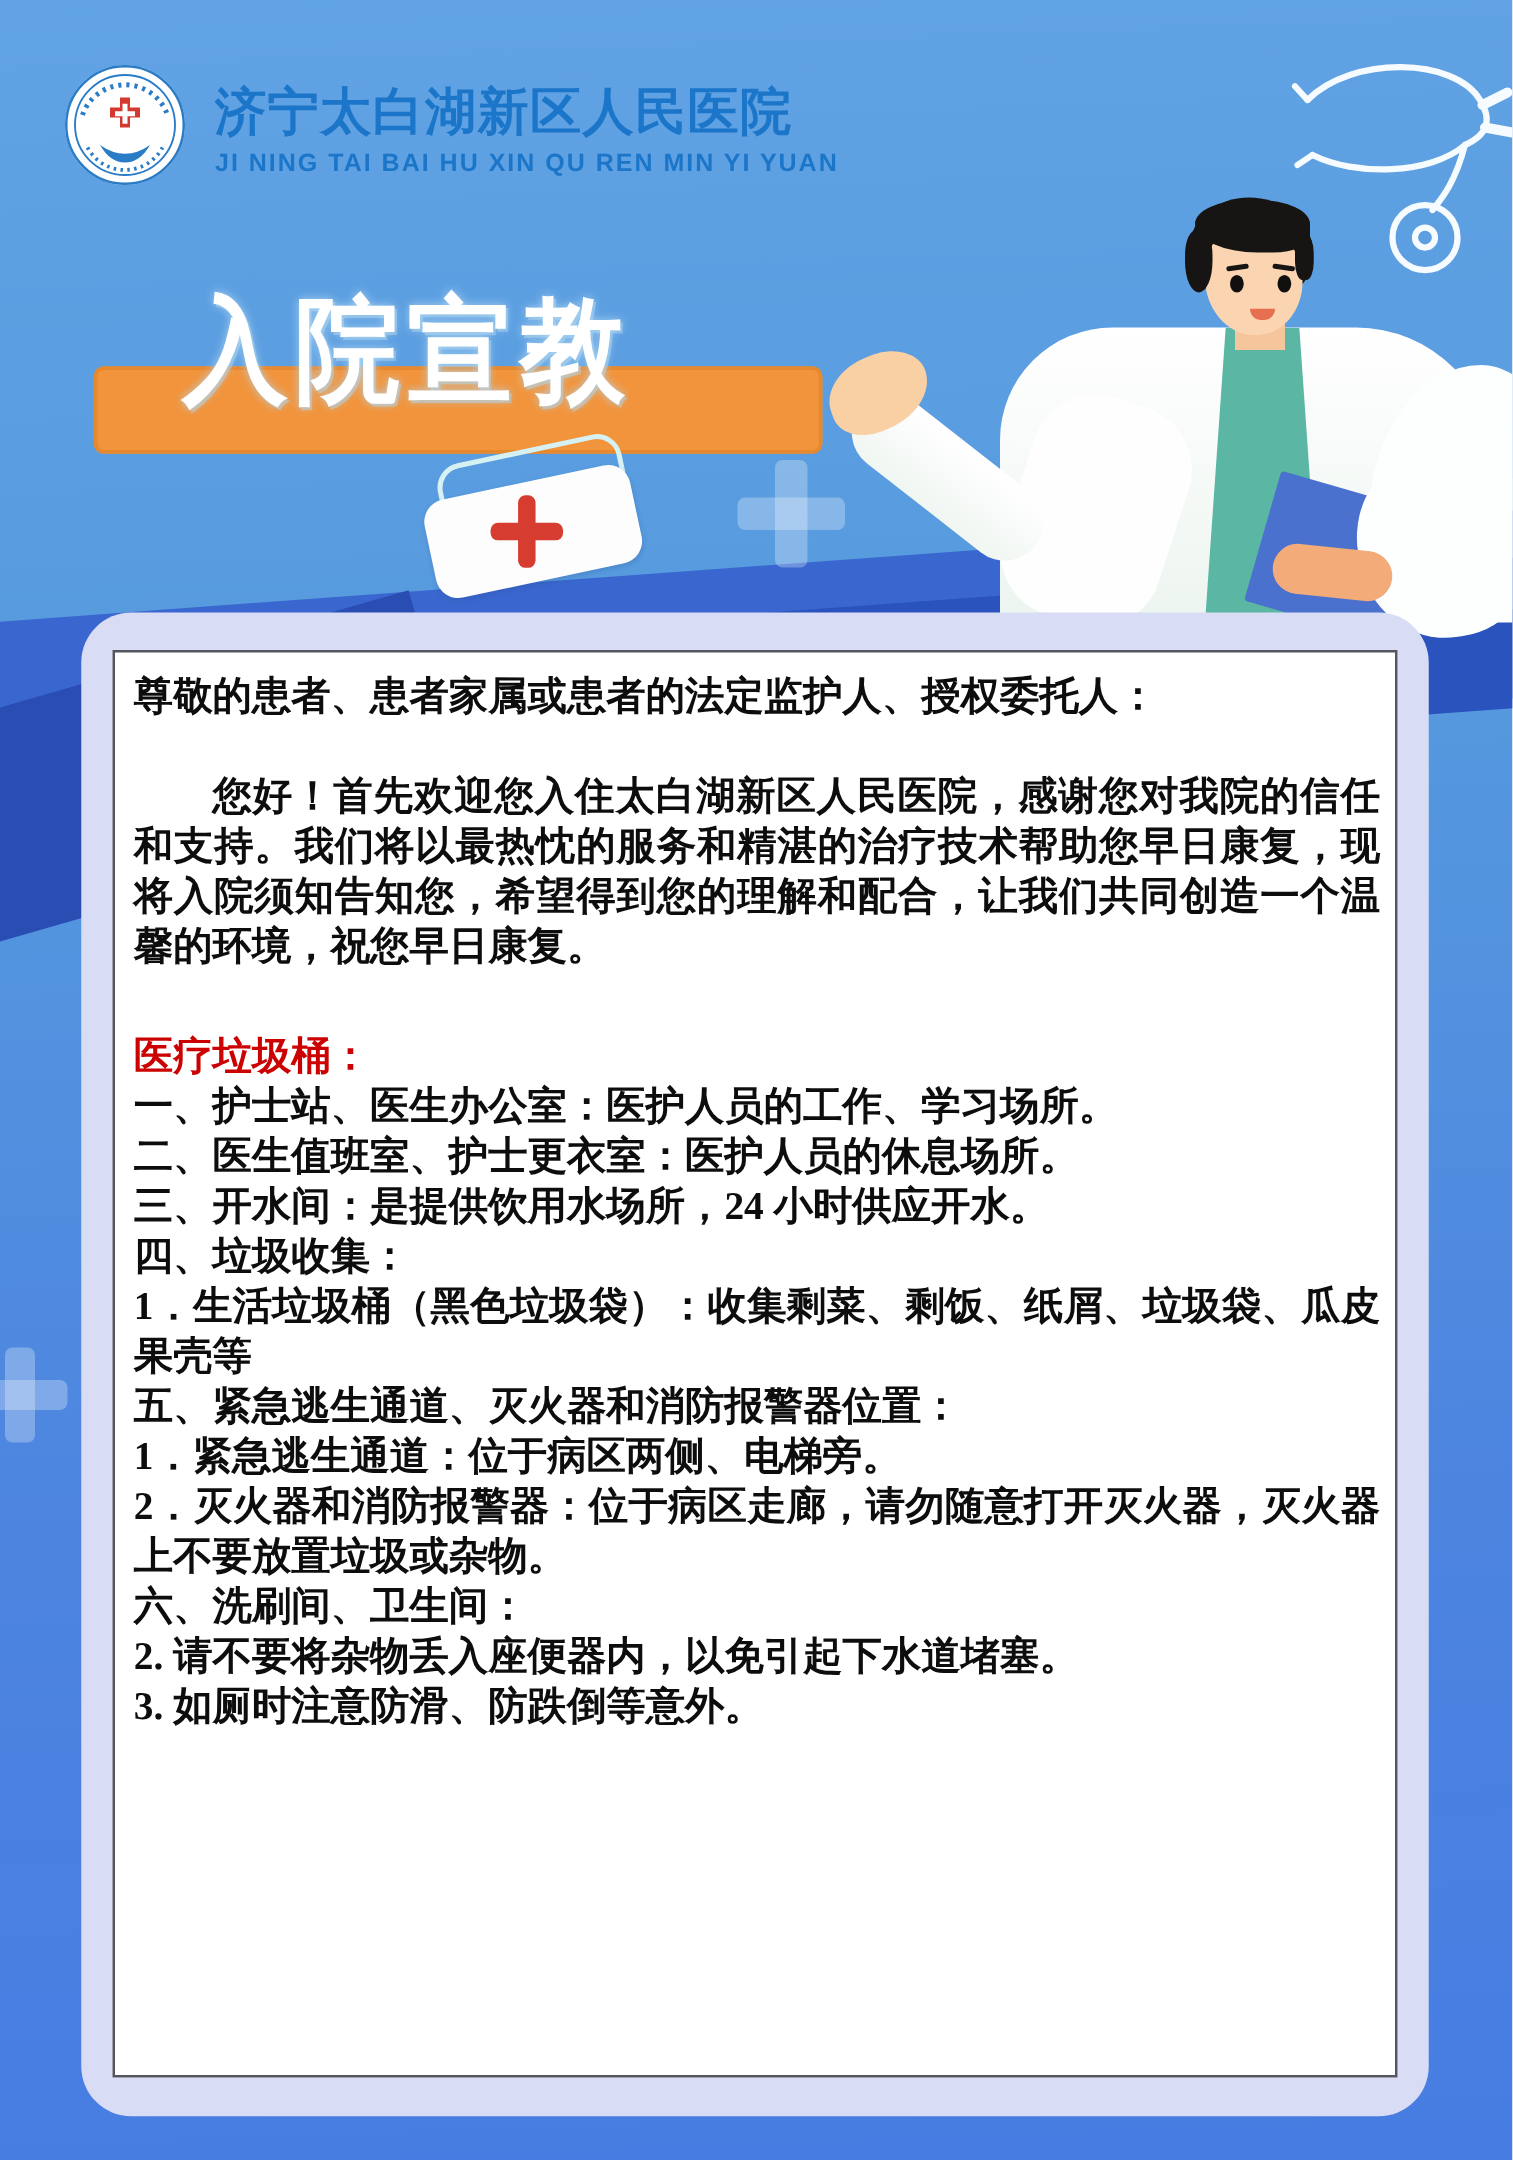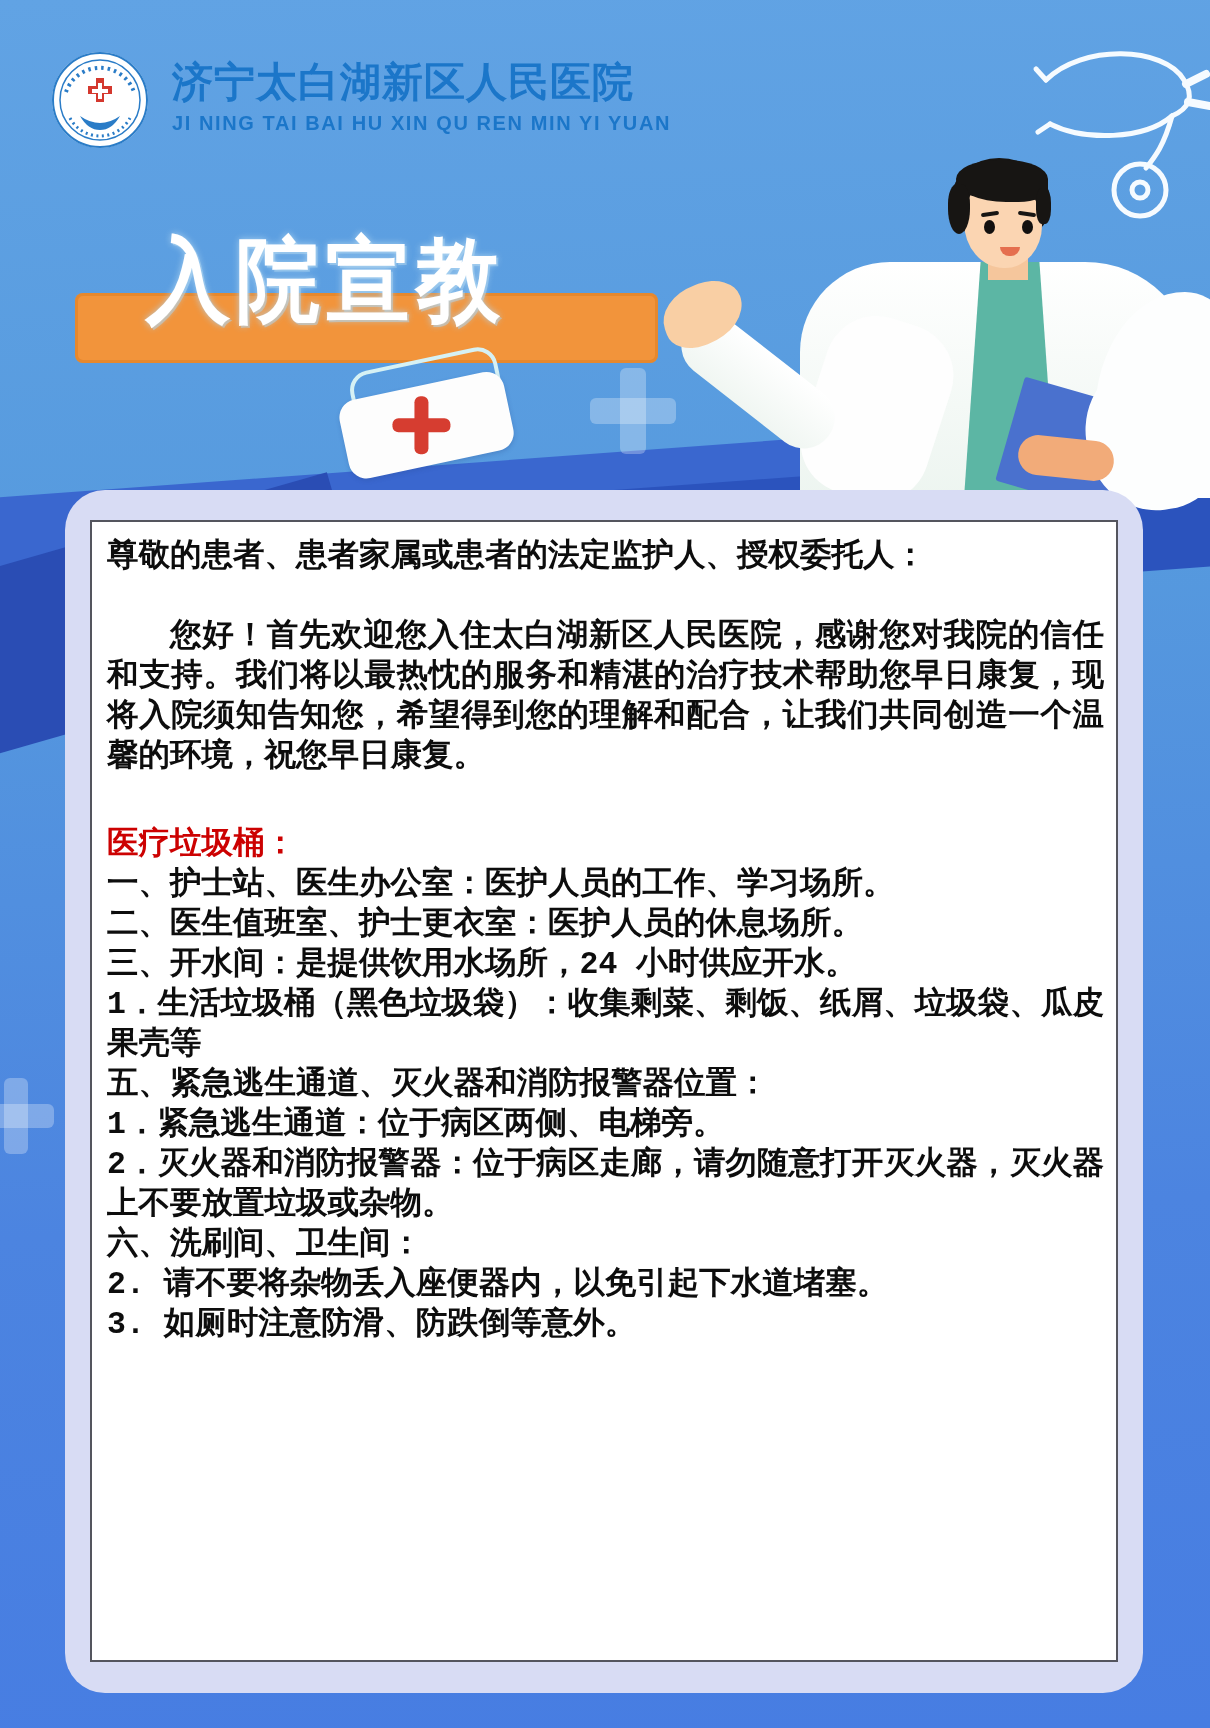--- a/index.html
+++ b/index.html
@@ -17,21 +17,21 @@
   .plus{position:absolute;z-index:2;}
   .plus::before,.plus::after{content:"";position:absolute;background:rgba(255,255,255,0.28);border-radius:6px;}
   .plus-a{left:590px;top:368px;width:86px;height:86px;}
   .plus-a::before{left:30px;top:0;width:26px;height:86px;}
   .plus-a::after{left:0;top:30px;width:86px;height:26px;}
   .plus-b{left:-22px;top:1078px;width:76px;height:76px;}
   .plus-b::before{left:26px;top:0;width:24px;height:76px;}
   .plus-b::after{left:0;top:26px;width:76px;height:24px;}
 
   
-  .header{position:absolute;left:50px;top:50px;z-index:3;display:flex;align-items:flex-start;}
+  .header{position:absolute;left:50px;top:50px;z-index:3;display:flex;align-items:center;}
   .logo{width:100px;height:100px;}
   .header-text{margin-left:22px;padding-top:10px;}
   .hospital-name{font-size:41px;font-weight:bold;color:#1b76c9;letter-spacing:1px;line-height:1.1;}
   .hospital-pinyin{margin-top:7px;font-size:20px;font-weight:bold;color:#1b76c9;letter-spacing:1.6px;}
 
   
   .stethoscope{position:absolute;left:1022px;top:28px;width:190px;height:200px;z-index:2;}
 
   
   .doctor{position:absolute;inset:0;z-index:2;}
@@ -70,21 +70,21 @@
   .nurse-cap{position:absolute;left:342px;top:362px;width:180px;height:120px;z-index:3;transform:rotate(-12deg);}
   .cap-outline{position:absolute;left:16px;top:-4px;width:142px;height:74px;border:4px solid #d6f1f4;border-radius:20px;}
   .cap-body{position:absolute;left:0;top:22px;width:168px;height:80px;background:#fdfdfd;border-radius:18px;box-shadow:0 2px 4px rgba(40,70,140,.25);}
   .cap-cross-v,.cap-cross-h{position:absolute;background:#d63d30;border-radius:6px;transform:rotate(12deg);}
   .cap-cross-v{left:72px;top:32px;width:14px;height:58px;}
   .cap-cross-h{left:50px;top:54px;width:58px;height:14px;}
 
   
   .card{position:absolute;left:65px;top:490px;width:1078px;height:1203px;z-index:5;background:#d8dcf4;border-radius:40px;}
   .card-inner{position:absolute;left:25px;top:30px;width:1028px;height:1142px;background:#ffffff;border:2px solid #54555e;box-sizing:border-box;padding:15px 12px 0 15px;overflow:hidden;}
-  .card-inner p{margin:0;font-family:Liberation Mono, monospace;font-weight:600;
+  .card-inner p{margin:0;font-family:Liberation Serif, serif;font-weight:600;
     font-size:31.5px;line-height:40px;color:#0d0d0d;text-align:justify;}
   .greeting{margin-bottom:40px !important;}
   .intro{text-indent:2em;margin-bottom:48px !important;}
   .section-title{color:#cc0101 !important;}
 </style>
 </head>
 <body>
 
 <div class="page">
 
@@ -160,20 +160,21 @@
   </div>
 
   <div class="card">
     <div class="card-inner">
       <p class="greeting">尊敬的患者、患者家属或患者的法定监护人、授权委托人：</p>
       <p class="intro">您好！首先欢迎您入住太白湖新区人民医院，感谢您对我院的信任和支持。我们将以最热忱的服务和精湛的治疗技术帮助您早日康复，现将入院须知告知您，希望得到您的理解和配合，让我们共同创造一个温馨的环境，祝您早日康复。</p>
       <p class="section-title">医疗垃圾桶：</p>
       <p class="item">一、护士站、医生办公室：医护人员的工作、学习场所。</p>
       <p class="item">二、医生值班室、护士更衣室：医护人员的休息场所。</p>
       <p class="item">三、开水间：是提供饮用水场所，24 小时供应开水。</p>
+      <p class="item">四、垃圾收集：</p>
       <p class="item">1．生活垃圾桶（黑色垃圾袋）：收集剩菜、剩饭、纸屑、垃圾袋、瓜皮果壳等</p>
       <p class="item">五、紧急逃生通道、灭火器和消防报警器位置：</p>
       <p class="item">1．紧急逃生通道：位于病区两侧、电梯旁。</p>
       <p class="item">2．灭火器和消防报警器：位于病区走廊，请勿随意打开灭火器，灭火器上不要放置垃圾或杂物。</p>
       <p class="item">六、洗刷间、卫生间：</p>
       <p class="item">2. 请不要将杂物丢入座便器内，以免引起下水道堵塞。</p>
       <p class="item">3. 如厕时注意防滑、防跌倒等意外。</p>
     </div>
   </div>
 

